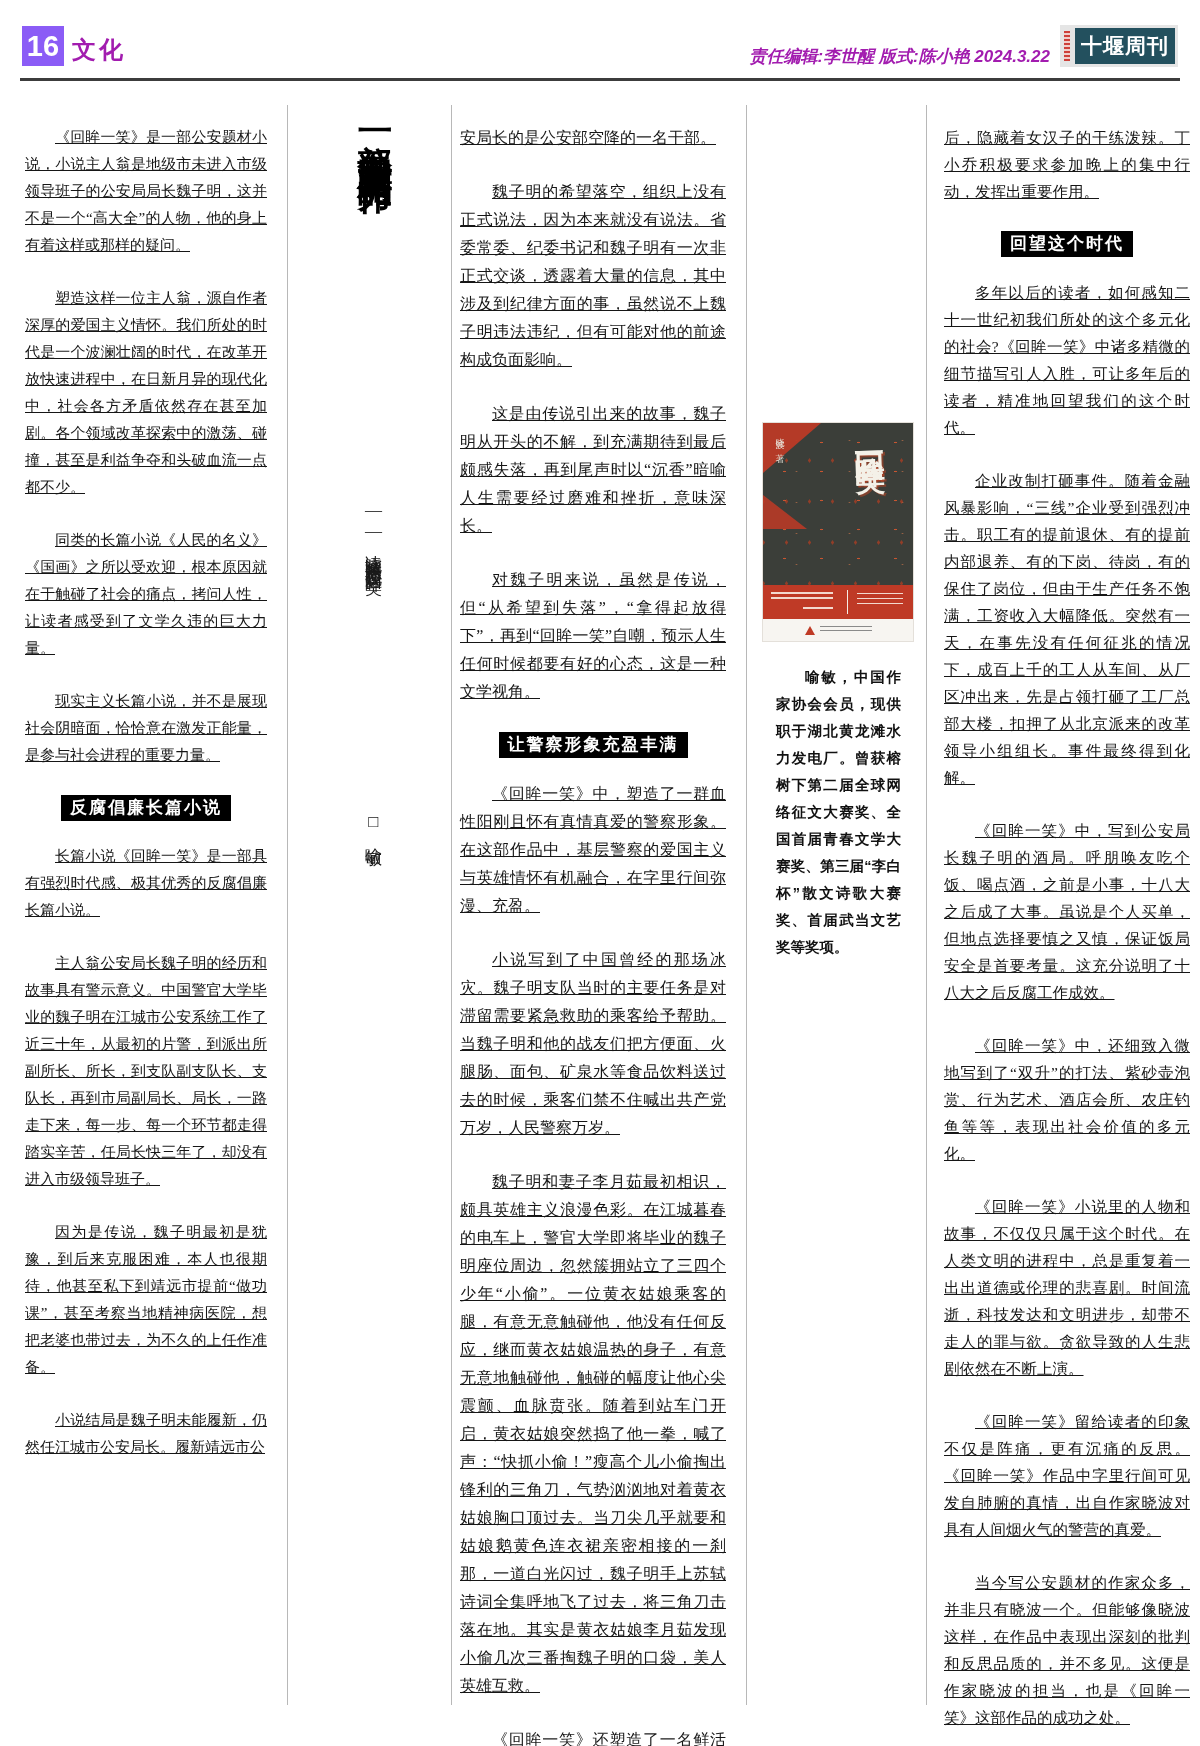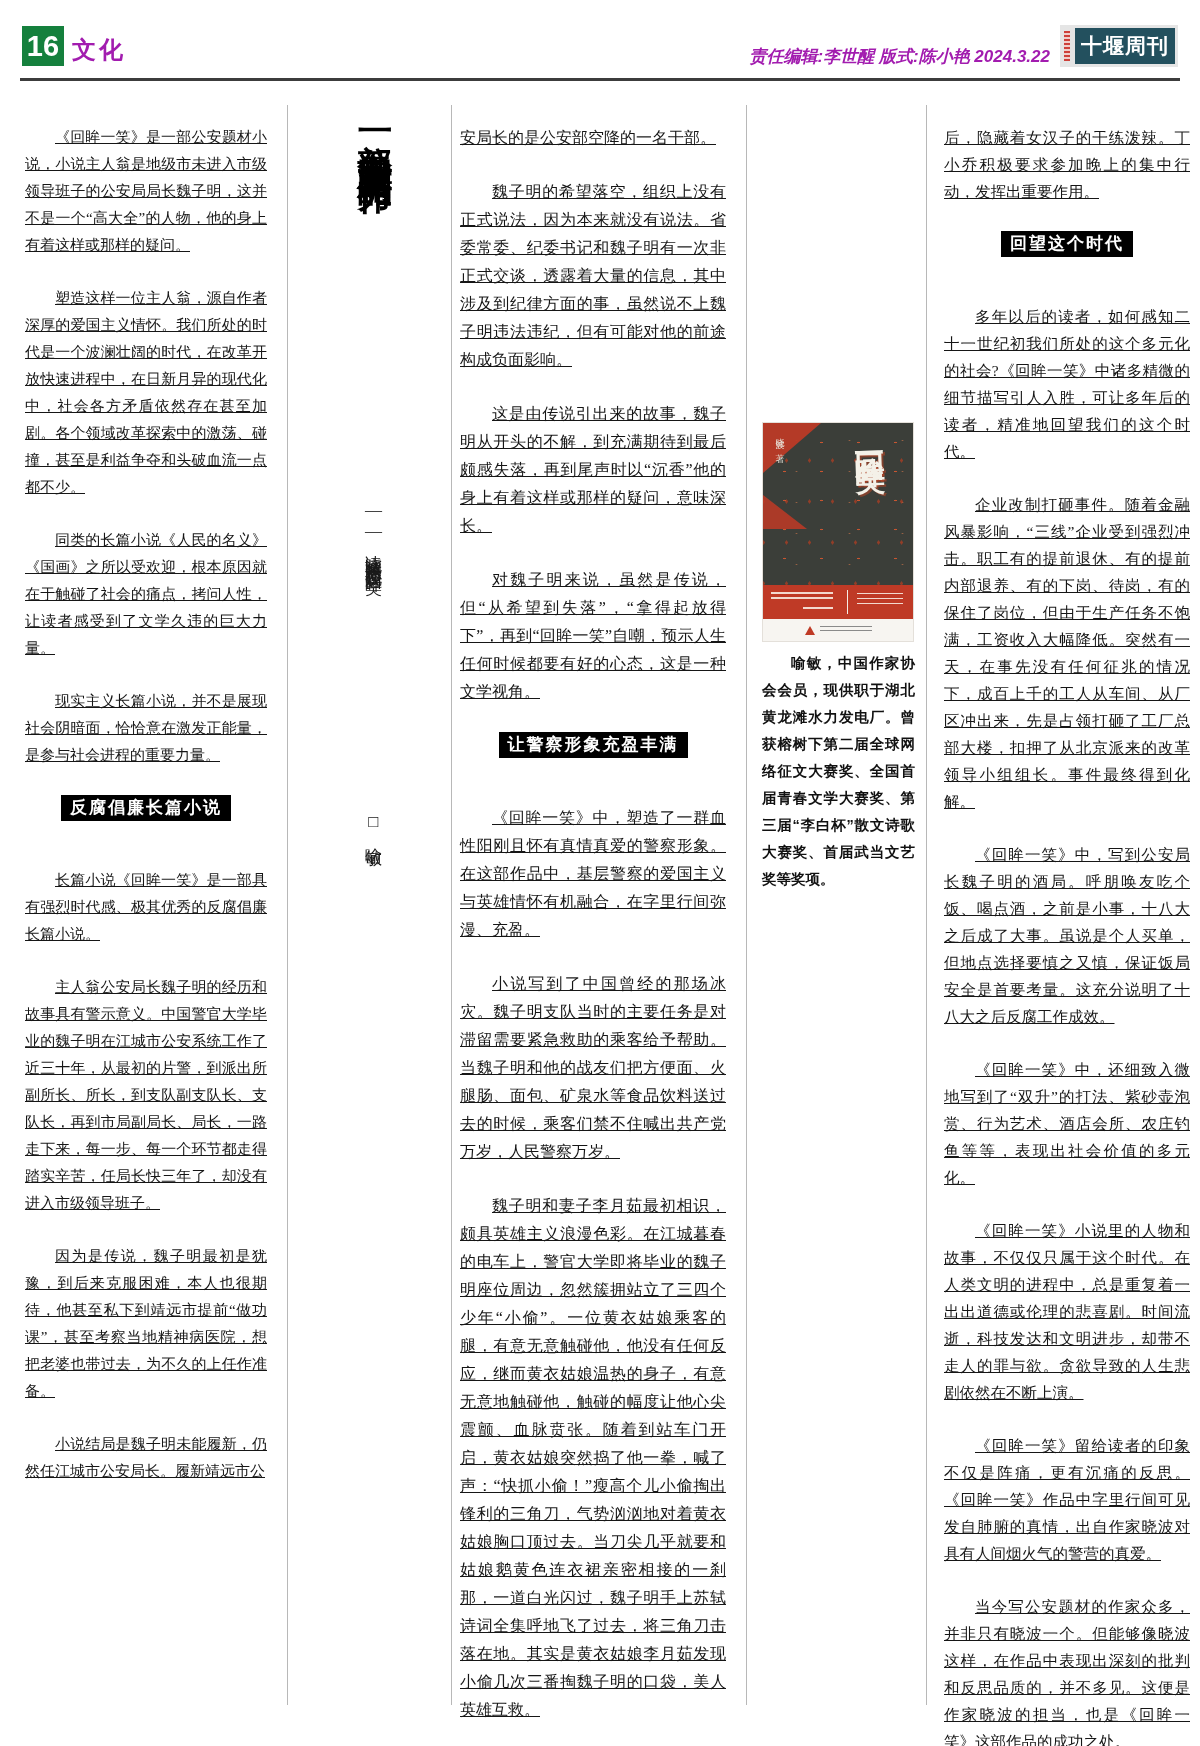--- a/index.html
+++ b/index.html
@@ -3,21 +3,21 @@
 <meta charset="utf-8">
 <style>
   html,body{margin:0;padding:0;}
   body{
     width:1200px;height:1746px;position:relative;background:#ffffff;
     font-family:"Liberation Serif","DejaVu Serif",serif;color:#161616;
     overflow:hidden;
   }
 
   
-  .pagenum-box{position:absolute;left:22px;top:26px;width:42px;height:40px;background:#15803d;
+  .pagenum-box{position:absolute;left:22px;top:26px;width:42px;height:40px;background:#8b5cf6;
     display:flex;align-items:center;justify-content:center;}
   .pagenum-box span{color:#fff;font-weight:bold;font-size:29px;font-family:"Liberation Sans",sans-serif;}
   .section-name{position:absolute;left:72px;top:34px;font-size:24px;font-weight:bold;
     letter-spacing:3px;font-family:"Liberation Sans",sans-serif;color:#a21caf;}
   .editor-line{position:absolute;left:620px;top:45px;width:430px;text-align:right;
     font-size:17px;font-weight:bold;font-style:italic;font-family:"Liberation Sans",sans-serif;color:#a21caf;}
   .masthead{position:absolute;left:1060px;top:25px;width:118px;height:42px;background:#e5e5e5;}
   .masthead .inner{position:absolute;left:15px;top:3px;right:3px;bottom:3px;background:#23505e;
     display:flex;align-items:center;justify-content:center;}
   .masthead .inner span{color:#fff;font-weight:bold;font-size:21px;letter-spacing:1px;
@@ -29,21 +29,21 @@
   
   .vdiv{position:absolute;top:105px;width:1px;height:1600px;background:#b8b8b8;}
 
   
   .text-col{position:absolute;top:108px;text-align:justify;}
   .text-col p{margin:16px 0 26px;text-indent:2em;text-decoration:underline;}
   .text-col p.noindent{text-indent:0;}
   #col1{left:25px;width:242px;font-size:15px;line-height:27px;}
   #col3{left:460px;width:266px;font-size:16px;line-height:28px;}
   #col5{left:944px;width:246px;font-size:15.5px;line-height:27px;}
-  .sec-h{display:table;margin:6px auto 46px;background:#000;color:#fff;
+  .sec-h{display:table;margin:6px auto 22px;background:#000;color:#fff;
     font-family:"Liberation Sans","DejaVu Sans",sans-serif;font-weight:bold;
     font-size:17px;line-height:24px;padding:1px 9px;letter-spacing:2px;text-indent:0;}
 
   
   .v{writing-mode:vertical-rl;text-orientation:upright;}
   .main-title{position:absolute;left:350px;top:112px;height:420px;
     font-size:35px;font-weight:900;letter-spacing:4px;color:#000;}
   .sub-title{position:absolute;left:362px;top:500px;height:290px;
     font-size:17px;letter-spacing:2px;color:#1a1a1a;}
   .byline{position:absolute;left:362px;top:812px;height:90px;font-size:17px;letter-spacing:3px;color:#1a1a1a;}
@@ -75,21 +75,21 @@
     background:repeating-linear-gradient(#f3d9cf 0 1.5px,transparent 1.5px 5px);}
   .band-white{position:absolute;left:0;top:196px;width:150px;height:22px;background:#f7f5f1;
     display:flex;align-items:center;justify-content:center;gap:5px;}
   .pub-logo{width:0;height:0;border-bottom:9px solid #bf3a26;border-left:5px solid transparent;border-right:5px solid transparent;}
   .pub-lines{width:52px;height:8px;
     background:repeating-linear-gradient(#8b8b8b 0 1.3px,transparent 1.3px 4px);}
 
   .caption{position:absolute;left:762px;top:650px;width:153px;
     font-family:"Liberation Sans","DejaVu Sans",sans-serif;font-weight:bold;
     font-size:14.5px;line-height:27px;text-align:justify;color:#111;}
-  .caption p{margin:0;text-indent:2em;}
+  .caption p{margin:14px;text-indent:2em;}
 </style>
 </head>
 <body>
 
 <div class="pagenum-box">
   <span>16</span>
 </div>
 <div class="section-name">文化</div>
 <div class="editor-line">责任编辑:李世醒  版式:陈小艳  2024.3.22</div>
 <div class="masthead">
@@ -112,21 +112,21 @@
     <p>现实主义长篇小说，并不是展现社会阴暗面，恰恰意在激发正能量，是参与社会进程的重要力量。</p>
     <div class="sec-h">反腐倡廉长篇小说</div>
     <p>长篇小说《回眸一笑》是一部具有强烈时代感、极其优秀的反腐倡廉长篇小说。</p>
     <p>主人翁公安局长魏子明的经历和故事具有警示意义。中国警官大学毕业的魏子明在江城市公安系统工作了近三十年，从最初的片警，到派出所副所长、所长，到支队副支队长、支队长，再到市局副局长、局长，一路走下来，每一步、每一个环节都走得踏实辛苦，任局长快三年了，却没有进入市级领导班子。</p>
     <p>因为是传说，魏子明最初是犹豫，到后来克服困难，本人也很期待，他甚至私下到靖远市提前“做功课”，甚至考察当地精神病医院，想把老婆也带过去，为不久的上任作准备。</p>
     <p>小说结局是魏子明未能履新，仍然任江城市公安局长。履新靖远市公</p>
   </div>
 <div id="col3" class="text-col">
     <p class="noindent">安局长的是公安部空降的一名干部。</p>
     <p>魏子明的希望落空，组织上没有正式说法，因为本来就没有说法。省委常委、纪委书记和魏子明有一次非正式交谈，透露着大量的信息，其中涉及到纪律方面的事，虽然说不上魏子明违法违纪，但有可能对他的前途构成负面影响。</p>
-    <p>这是由传说引出来的故事，魏子明从开头的不解，到充满期待到最后颇感失落，再到尾声时以“沉香”他的身上有着这样或那样的疑问，意味深长。</p>
+    <p>这是由传说引出来的故事，魏子明从开头的不解，到充满期待到最后颇感失落，再到尾声时以“沉香”暗喻人生需要经过磨难和挫折，意味深长。</p>
     <p>对魏子明来说，虽然是传说，但“从希望到失落”，“拿得起放得下”，再到“回眸一笑”自嘲，预示人生任何时候都要有好的心态，这是一种文学视角。</p>
     <div class="sec-h">让警察形象充盈丰满</div>
     <p>《回眸一笑》中，塑造了一群血性阳刚且怀有真情真爱的警察形象。在这部作品中，基层警察的爱国主义与英雄情怀有机融合，在字里行间弥漫、充盈。</p>
     <p>小说写到了中国曾经的那场冰灾。魏子明支队当时的主要任务是对滞留需要紧急救助的乘客给予帮助。当魏子明和他的战友们把方便面、火腿肠、面包、矿泉水等食品饮料送过去的时候，乘客们禁不住喊出共产党万岁，人民警察万岁。</p>
     <p>魏子明和妻子李月茹最初相识，颇具英雄主义浪漫色彩。在江城暮春的电车上，警官大学即将毕业的魏子明座位周边，忽然簇拥站立了三四个少年“小偷”。一位黄衣姑娘乘客的腿，有意无意触碰他，他没有任何反应，继而黄衣姑娘温热的身子，有意无意地触碰他，触碰的幅度让他心尖震颤、血脉贲张。随着到站车门开启，黄衣姑娘突然捣了他一拳，喊了声：“快抓小偷！”瘦高个儿小偷掏出锋利的三角刀，气势汹汹地对着黄衣姑娘胸口顶过去。当刀尖几乎就要和姑娘鹅黄色连衣裙亲密相接的一刹那，一道白光闪过，魏子明手上苏轼诗词全集呼地飞了过去，将三角刀击落在地。其实是黄衣姑娘李月茹发现小偷几次三番掏魏子明的口袋，美人英雄互救。</p>
     <p>《回眸一笑》还塑造了一名鲜活的基层女性警察丁小乔的形象。从基层站所上来的军队转业护士丁小乔在派出所负责内勤值班，身材小巧玲珑，说话做事文静和气。她文静与和气的背</p>
   </div>
 <div id="col5" class="text-col">
     <p class="noindent">后，隐藏着女汉子的干练泼辣。丁小乔积极要求参加晚上的集中行动，发挥出重要作用。</p>
     <div class="sec-h">回望这个时代</div>

